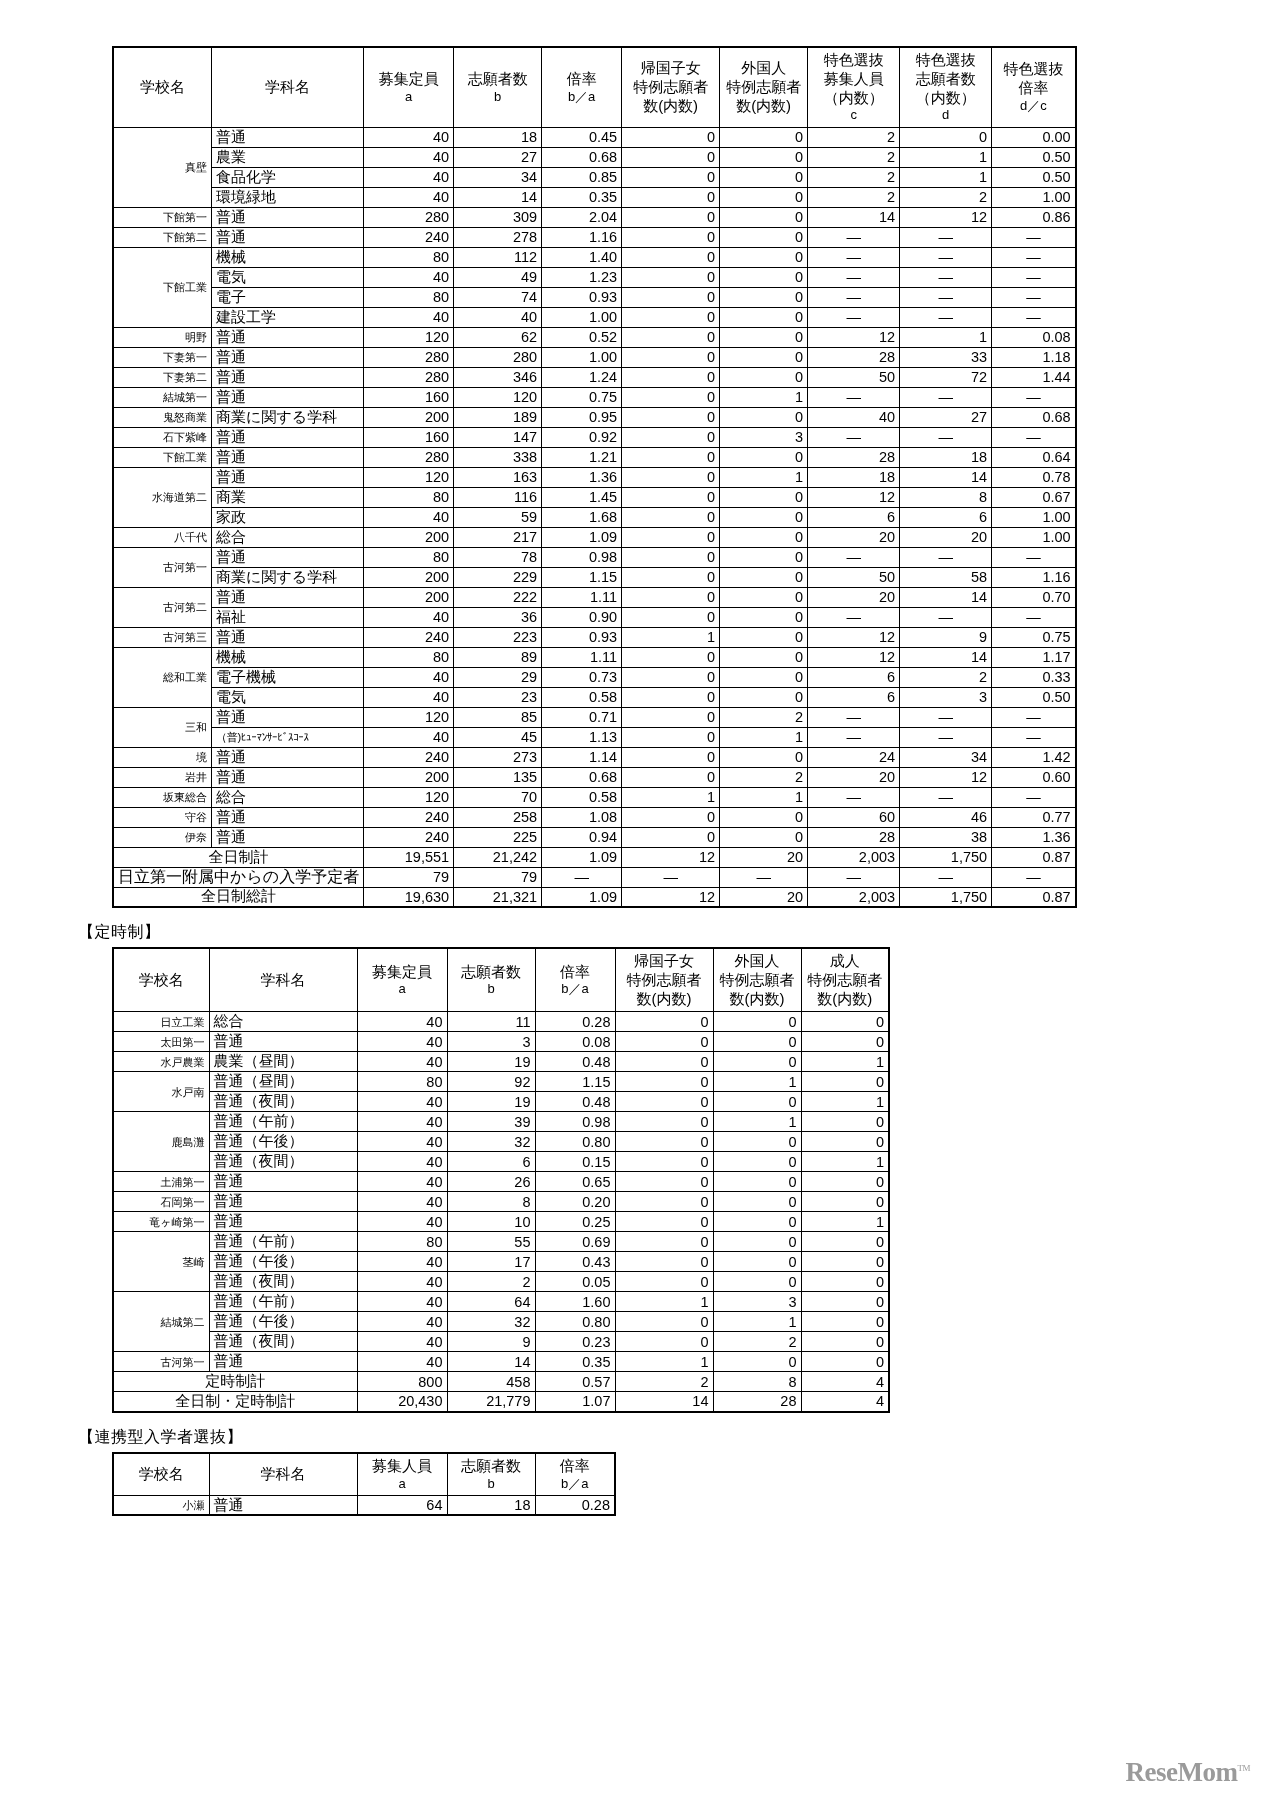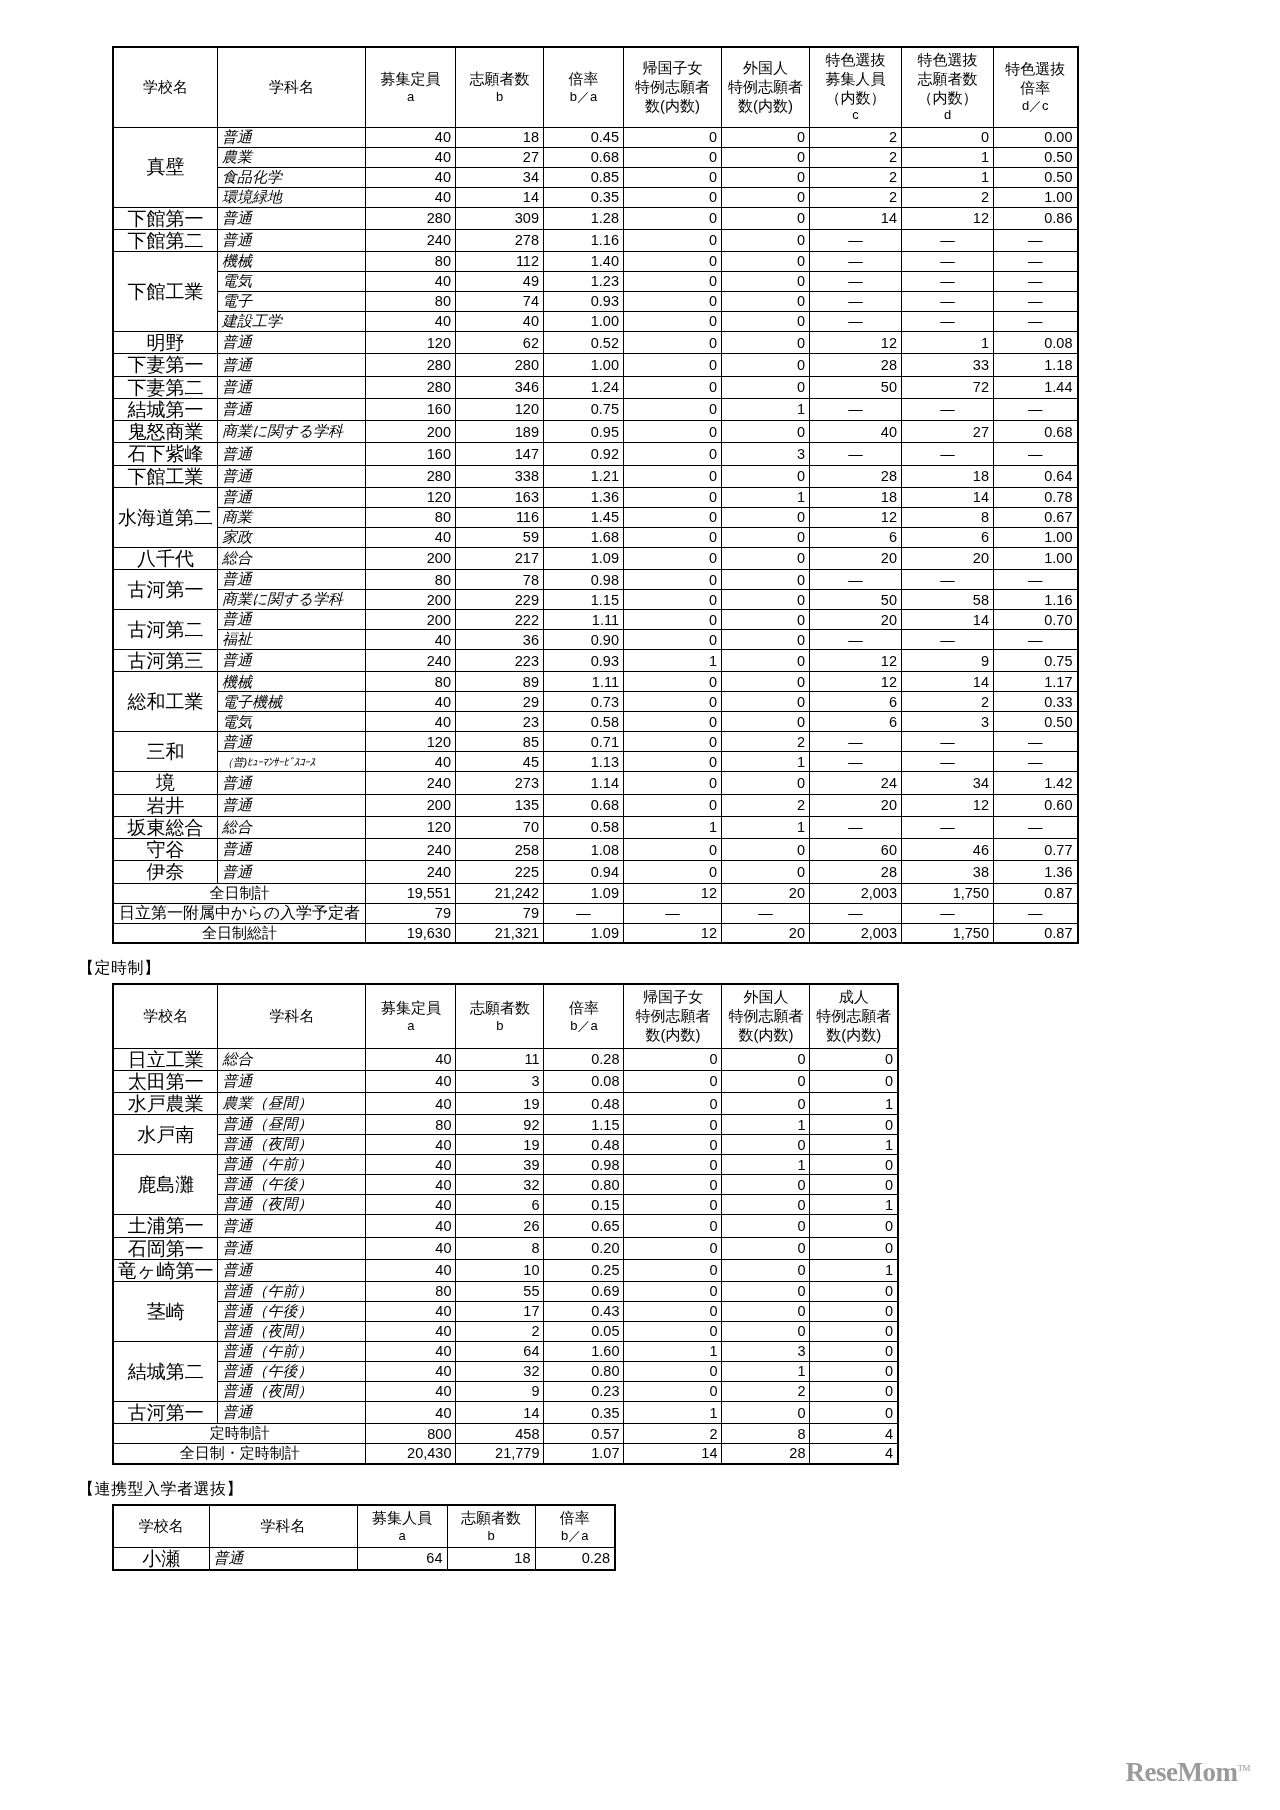--- a/index.html
+++ b/index.html
@@ -48,29 +48,28 @@
     line-height: 1.25;
     padding: 3px 2px;
   }
   table.grid { border: 2px solid #000; }
 
   .num { text-align: right; padding-right: 6px; }
   .ctr { text-align: center; }
 
   
   td.school {
-    text-align: center;
+    text-align: right;
     padding-left: 5px;
-    font-size: 19px;
+    font-size: 11px;
   }
   td.course {
     text-align: left;
     padding-left: 5px;
     font-size: 15px;
-    font-style: italic;
   }
   td.course.small {
     font-size: 11px;
     letter-spacing: -0.3px;
     margin-top: 8px;
   }
   td.totalrow {
     text-align: center;
     font-size: 15px;
   }
@@ -233,21 +232,21 @@
             <td class="num">0</td>
             <td class="num">2</td>
             <td class="num">2</td>
             <td class="num">1.00</td>
           </tr>
           <tr>
             <td class="school">下館第一</td>
             <td class="course">普通</td>
             <td class="num">280</td>
             <td class="num">309</td>
-            <td class="num">1.28</td>
+            <td class="num">2.04</td>
             <td class="num">0</td>
             <td class="num">0</td>
             <td class="num">14</td>
             <td class="num">12</td>
             <td class="num">0.86</td>
           </tr>
           <tr>
             <td class="school">下館第二</td>
             <td class="course">普通</td>
             <td class="num">240</td>

